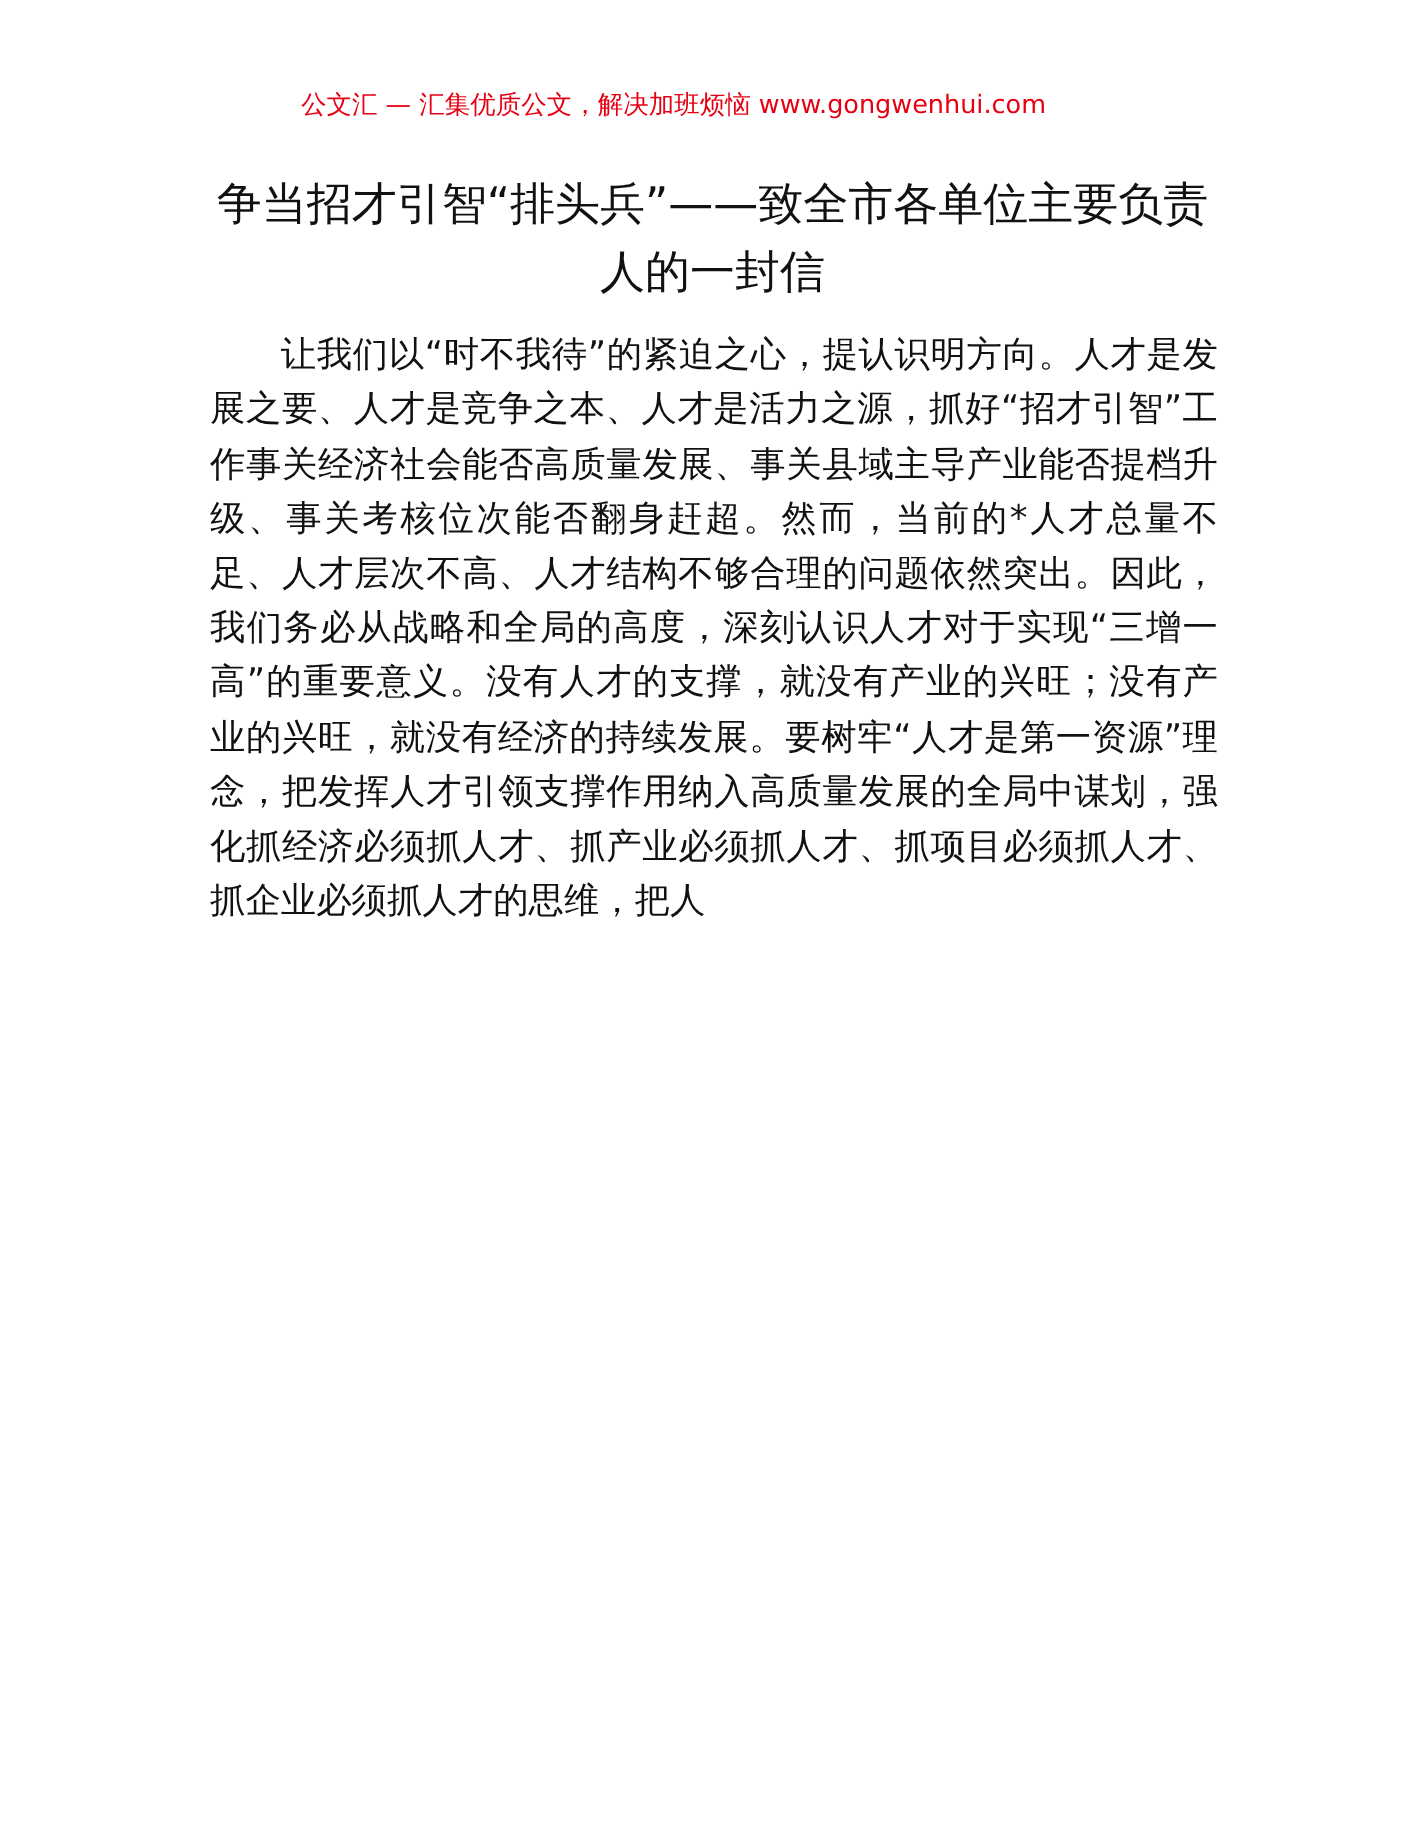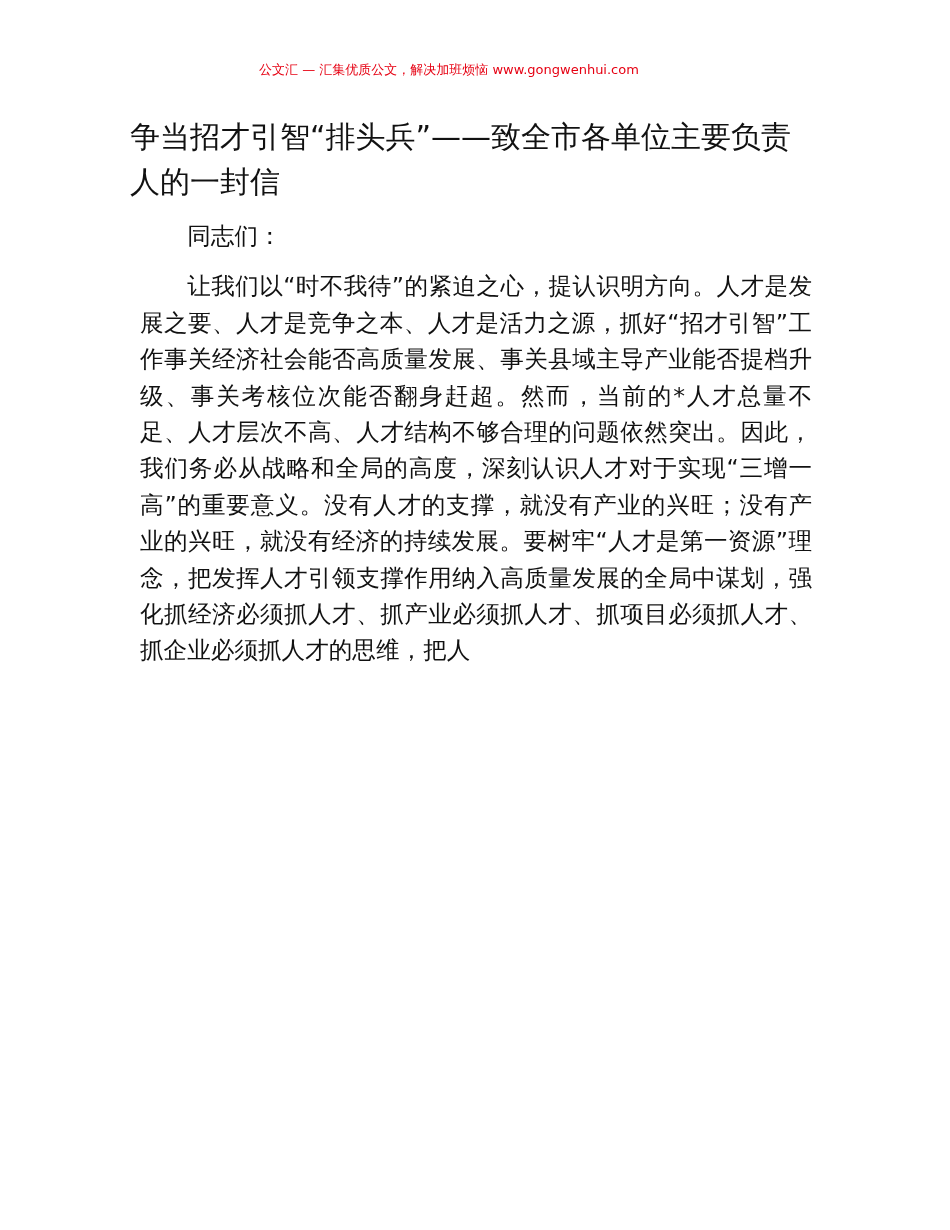--- a/index.html
+++ b/index.html
@@ -14,30 +14,31 @@
       position: relative;
       font-family: "DejaVu Sans", "Liberation Sans", sans-serif;
       color: #111111;
     }
     .page-header {
       position: absolute;
       top: 56px;
       left: 0;
       width: 898px;
       text-align: center;
-      font-size: 13px;
+      font-size: 17px;
       line-height: 28px;
       color: #e60012;
       letter-spacing: 0px;
     }
     .doc-title {
       position: absolute;
       top: 114px;
       left: 130px;
       width: 690px;
+      text-align: center;
       font-size: 30px;
       line-height: 45px;
       color: #111111;
       margin: 0;
       font-weight: normal;
     }
     .doc-body {
       position: absolute;
       top: 218px;
       left: 140px;
@@ -59,15 +60,14 @@
     }
   </style>
 </head>
 <body>
 
 <div class="page-header">公文汇 — 汇集优质公文，解决加班烦恼 www.gongwenhui.com</div>
 
 <h1 class="doc-title">争当招才引智“排头兵”——致全市各单位主要负责人的一封信</h1>
 
 <div class="doc-body">
-  <p class="salutation">同志们：</p>
   <p class="para">让我们以“时不我待”的紧迫之心，提认识明方向。人才是发展之要、人才是竞争之本、人才是活力之源，抓好“招才引智”工作事关经济社会能否高质量发展、事关县域主导产业能否提档升级、事关考核位次能否翻身赶超。然而，当前的*人才总量不足、人才层次不高、人才结构不够合理的问题依然突出。因此，我们务必从战略和全局的高度，深刻认识人才对于实现“三增一高”的重要意义。没有人才的支撑，就没有产业的兴旺；没有产业的兴旺，就没有经济的持续发展。要树牢“人才是第一资源”理念，把发挥人才引领支撑作用纳入高质量发展的全局中谋划，强化抓经济必须抓人才、抓产业必须抓人才、抓项目必须抓人才、抓企业必须抓人才的思维，把人</p>
 </div>
 
 </body></html>

